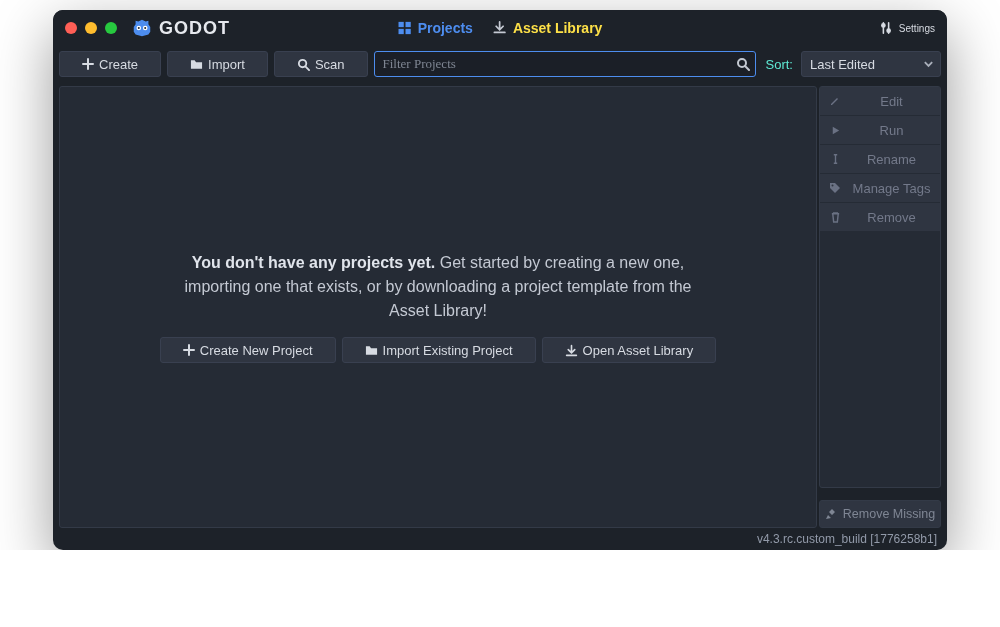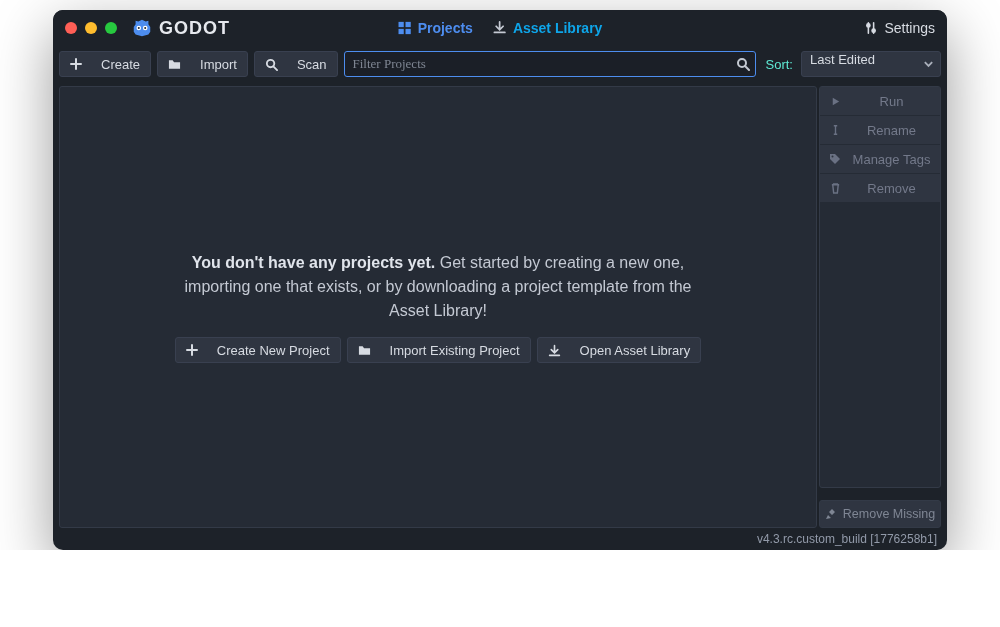--- a/index.html
+++ b/index.html
@@ -55,53 +55,53 @@
       left: 50%;
       transform: translateX(-50%);
       display: flex;
       gap: 20px;
       align-items: center;
     }
     .tab {
       display: flex;
       align-items: center;
       gap: 6px;
-      color: #0ea5e9;
+      color: #fde047;
       font-size: 14px;
       font-weight: 600;
       cursor: pointer;
     }
     .tab.active { color: #4d8def; }
     .settings-btn {
       margin-left: auto;
       display: flex;
       align-items: center;
       gap: 6px;
       color: #d7dbe2;
-      font-size: 14px;
+      font-size: 10px;
       cursor: pointer;
     }
     .toolbar {
       height: 36px;
       padding: 4px 6px;
       display: flex;
       align-items: center;
       gap: 6px;
       background: #1d2229;
     }
     .btn {
       background: #2f3541;
       border: 1px solid #394050;
       border-radius: 3px;
       color: #d7dbe2;
       font-size: 13px;
-      padding: 4px 10px;
-      display: flex;
-      align-items: center;
-      gap: 19px;
+      padding: 4px 22px;
+      display: flex;
+      align-items: center;
+      gap: 5px;
       cursor: pointer;
       height: 26px;
     }
     .search-wrap {
       flex: 1;
       position: relative;
     }
     .search-input {
       width: 100%;
       height: 26px;
@@ -129,20 +129,21 @@
     }
     .sort-select {
       height: 26px;
       background: #2f3541;
       border: 1px solid #394050;
       border-radius: 3px;
       color: #d7dbe2;
       font-size: 13px;
       padding: 0 22px 0 8px;
       display: flex;
+      align-items: center;
       width: 140px;
       position: relative;
       cursor: pointer;
     }
     .sort-select .chev {
       position: absolute;
       right: 6px; top: 50%;
       transform: translateY(-50%);
       color: #a9afba;
     }
@@ -363,20 +364,28 @@
           </span>
           <span>Open Asset Library</span>
         </div>
       </div>
     </div>
 
     <div class="side-panel">
       <div class="side-list">
         <div class="side-item">
           <span class="icon">
+            <svg width="12" height="12" viewBox="0 0 12 12" fill="#6a7183">
+                <path d="M2 9l6-6 1 1-6 6H2z"></path>
+              </svg>
+          </span>
+          <span class="lbl">Edit</span>
+        </div>
+        <div class="side-item">
+          <span class="icon">
             <svg width="11" height="11" viewBox="0 0 12 12" fill="#6a7183">
                 <path d="M3 2l7 4-7 4z"></path>
               </svg>
           </span>
           <span class="lbl">Run</span>
         </div>
         <div class="side-item">
           <span class="icon">
             <svg width="11" height="12" viewBox="0 0 12 14" stroke="#6a7183" stroke-width="1.6" fill="none">
                 <path d="M4 2h4M4 12h4M6 2v10"></path>

